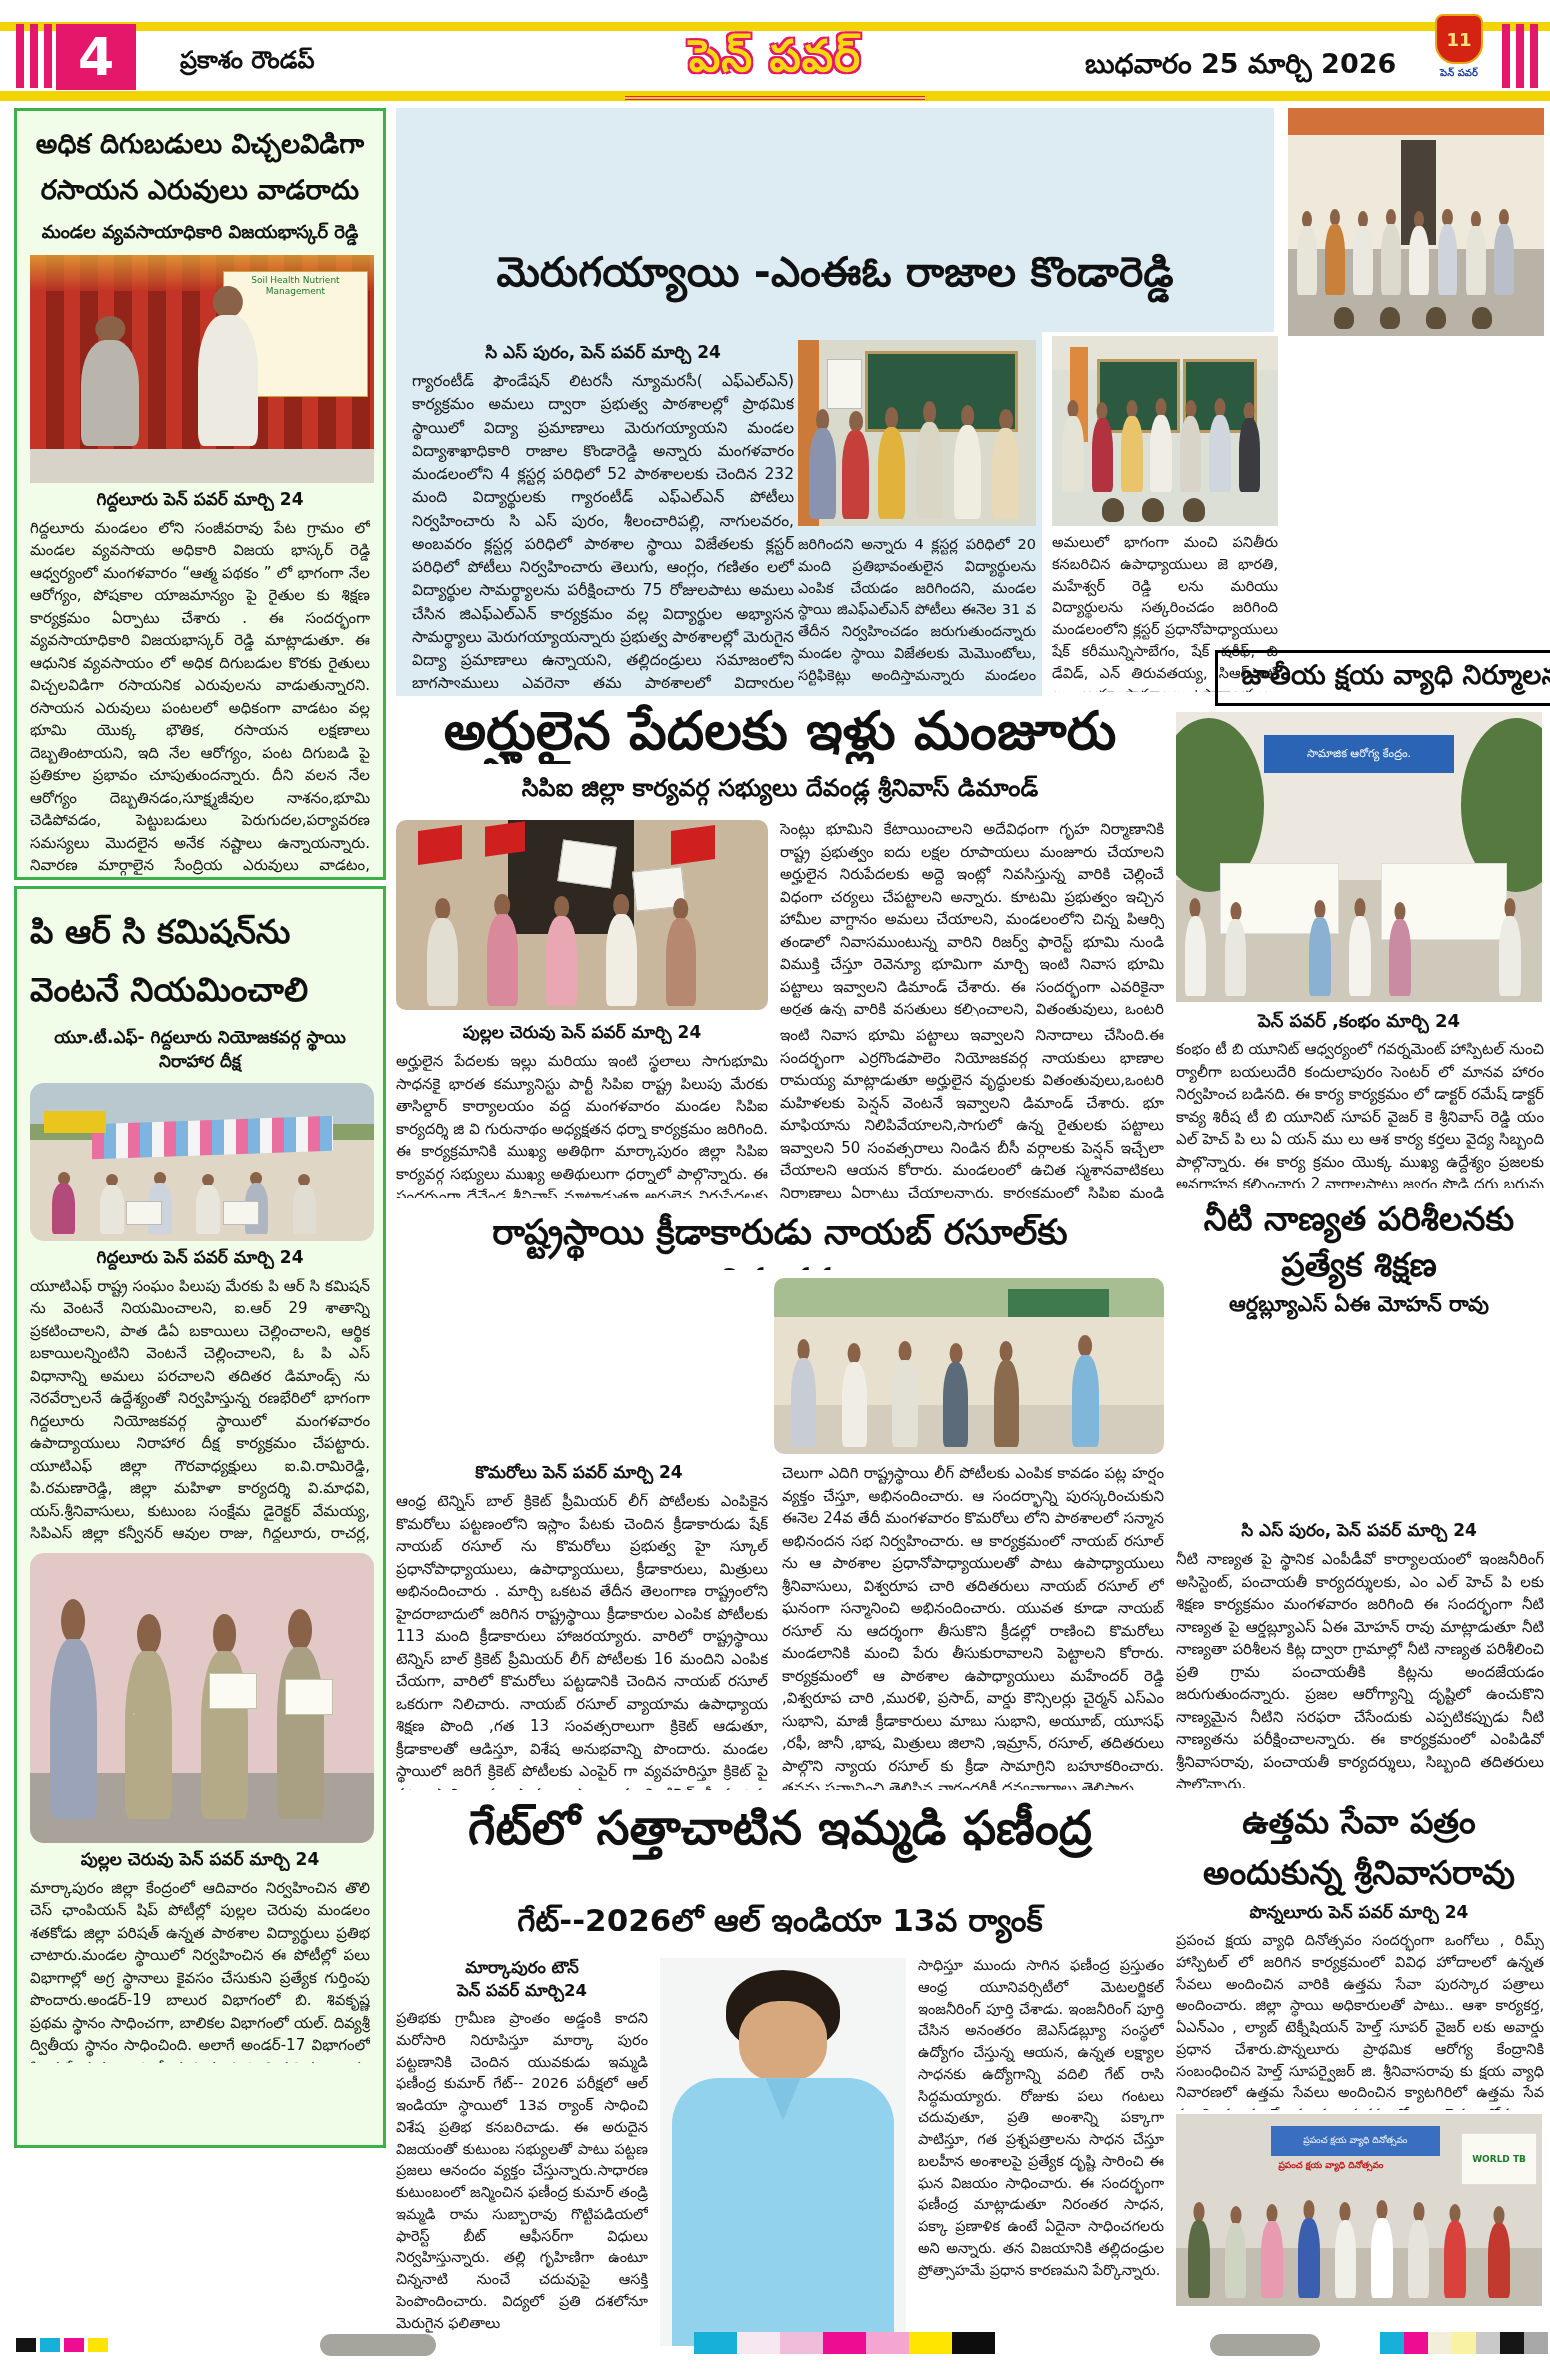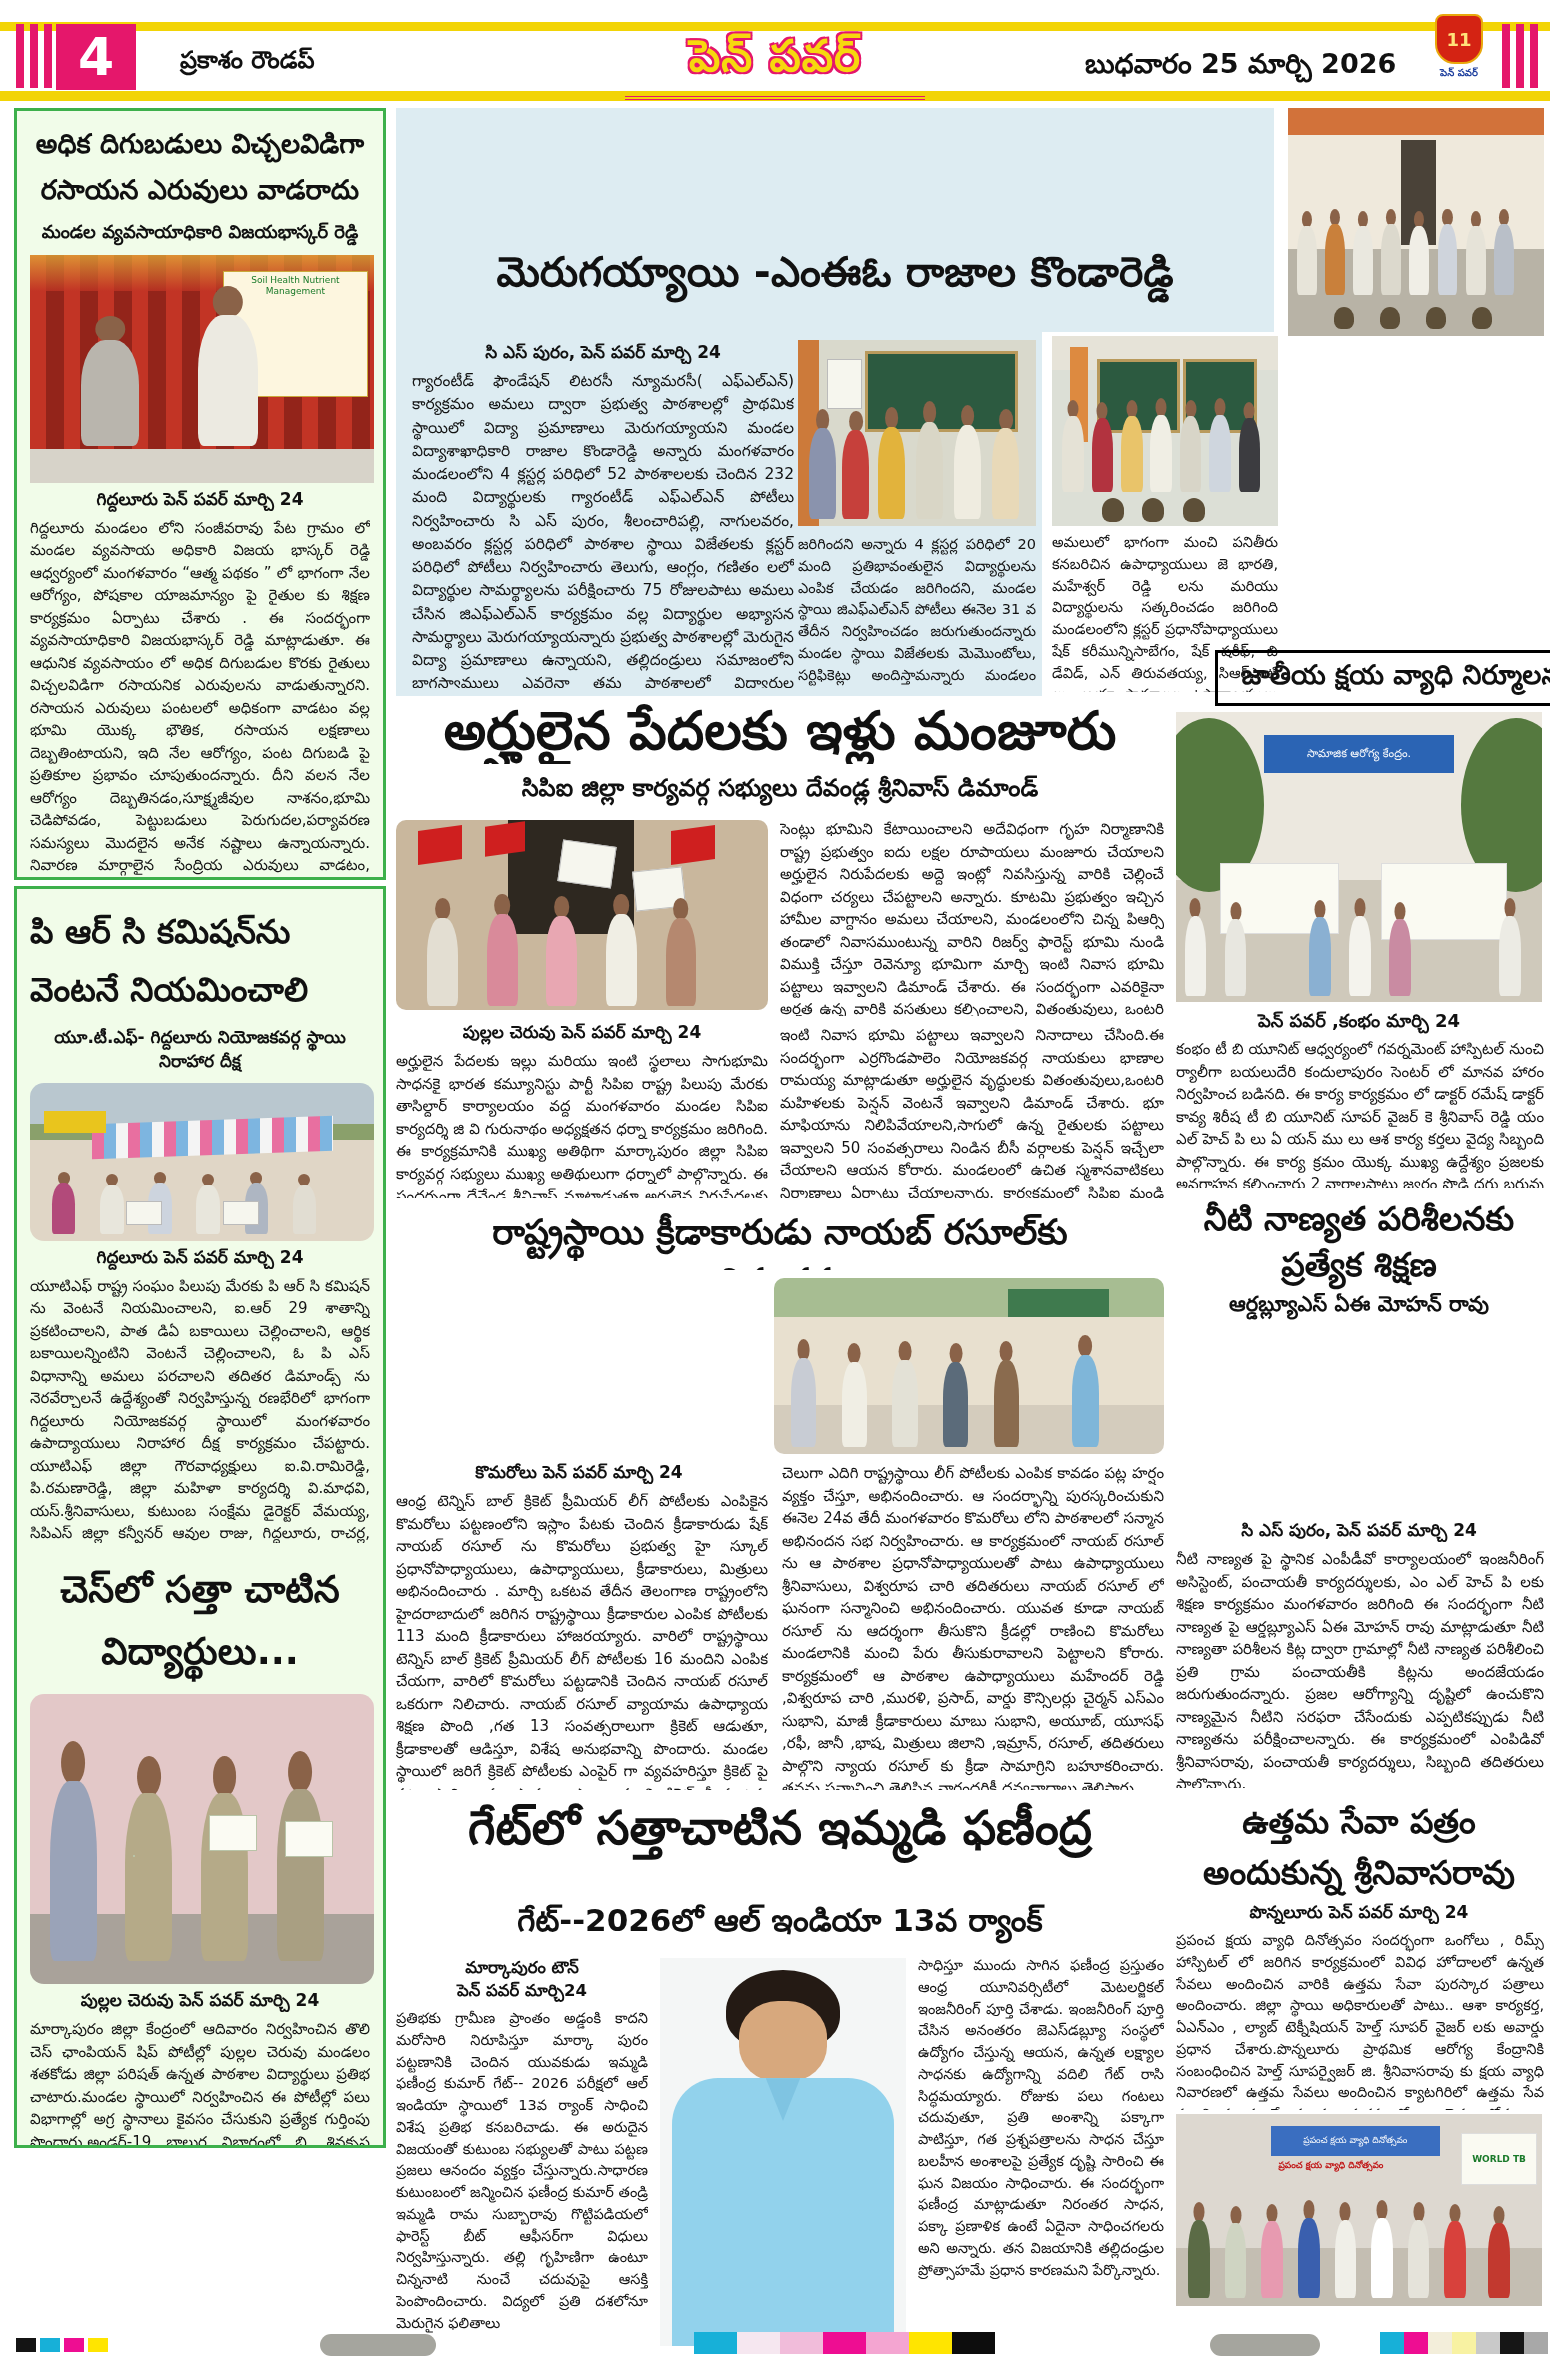--- a/index.html
+++ b/index.html
@@ -117,21 +117,20 @@
       <i class="p" style="left:20%;bottom:4%;width:26px;height:60px;color:#e8e6dc;"></i>
       <i class="p" style="left:34%;bottom:4%;width:26px;height:62px;color:#cdd4de;"></i>
       <i class="p" style="left:48%;bottom:4%;width:26px;height:60px;color:#e8e6dc;"></i>
       <i class="p" style="left:62%;bottom:4%;width:26px;height:62px;color:#aeb6c2;"></i>
       <i class="p" style="left:76%;bottom:4%;width:26px;height:60px;color:#e1ddd2;"></i>
       <span class="pl" style="left:28%;bottom:10%;width:34px;height:22px;"></span>
       <span class="pl" style="left:56%;bottom:10%;width:34px;height:22px;"></span>
     </div>
     <div class="dl">గిద్దలూరు పెన్ పవర్ మార్చి 24</div>
     <div class="bt" style="height:268px;">యూటిఎఫ్ రాష్ట్ర సంఘం పిలుపు మేరకు పి ఆర్ సి కమిషన్ ను వెంటనే నియమించాలని, ఐ.ఆర్ 29 శాతాన్ని ప్రకటించాలని, పాత డిఏ బకాయిలు చెల్లించాలని, ఆర్థిక బకాయిలన్నింటిని వెంటనే చెల్లించాలని, ఓ పి ఎస్ విధానాన్ని అమలు పరచాలని తదితర డిమాండ్స్ ను నెరవేర్చాలనే ఉద్దేశ్యంతో నిర్వహిస్తున్న రణభేరిలో భాగంగా గిద్దలూరు నియోజకవర్గ స్థాయిలో మంగళవారం ఉపాద్యాయులు నిరాహార దీక్ష కార్యక్రమం చేపట్టారు. యూటిఎఫ్ జిల్లా గౌరవాధ్యక్షులు ఐ.వి.రామిరెడ్డి, పి.రమణారెడ్డి, జిల్లా మహిళా కార్యదర్శి వి.మాధవి, యస్.శ్రీనివాసులు, కుటుంబ సంక్షేమ డైరెక్టర్ వేమయ్య, సిపిఎస్ జిల్లా కన్వీనర్ ఆవుల రాజు, గిద్దలూరు, రాచర్ల, కొమరోలు, అర్ధవీడు,బి.పేట మండలాల అధ్యక్ష, ప్రధాన కార్యదర్శులు, కార్యవర్గ సభ్యులు పాల్గొని నిరసన తెలియజేశారు.ఈ కార్యక్రమానికి విశ్రాంత ఉద్యోగ సంఘ జిల్లా అధ్యక్షులు జి. రవీంద్రనాథ్ రెడ్డి, సంఘ బాధ్యులు సత్యనారాయణ రెడ్డి, బి.పాండు, భాస్కర్ రెడ్డి,సి.ఐ.టీ.యూ జిల్లా అధ్యక్షులు ఆవులయ్య తదితరులు పాల్గొని సంఘీభావం ప్రకటించారు.</div>
-    <div class="h-l3">చెస్‌లో సత్తా చాటిన విద్యార్థులు...</div>
     <div class="ph rd" style="position:relative;width:344px;height:290px;margin:10px 0 2px;background:linear-gradient(#e3c8c8 0 76%,#a9a29a 76% 100%);">
       <i class="p" style="left:5%;bottom:8%;width:52px;height:220px;color:#9aa3b8;"></i>
       <i class="p" style="left:27%;bottom:8%;width:52px;height:205px;color:#b5aa88;"></i>
       <i class="p" style="left:49%;bottom:8%;width:52px;height:205px;color:#b5aa88;"></i>
       <i class="p" style="left:71%;bottom:8%;width:52px;height:210px;color:#a99f82;"></i>
       <span class="cert" style="left:30%;bottom:44%;"></span>
       <span class="cert" style="left:52%;bottom:46%;width:46px;height:34px;"></span>
       <span class="cert" style="left:74%;bottom:44%;width:46px;height:34px;"></span>
     </div>
     <div class="dl">పుల్లల చెరువు పెన్ పవర్ మార్చి 24</div>

